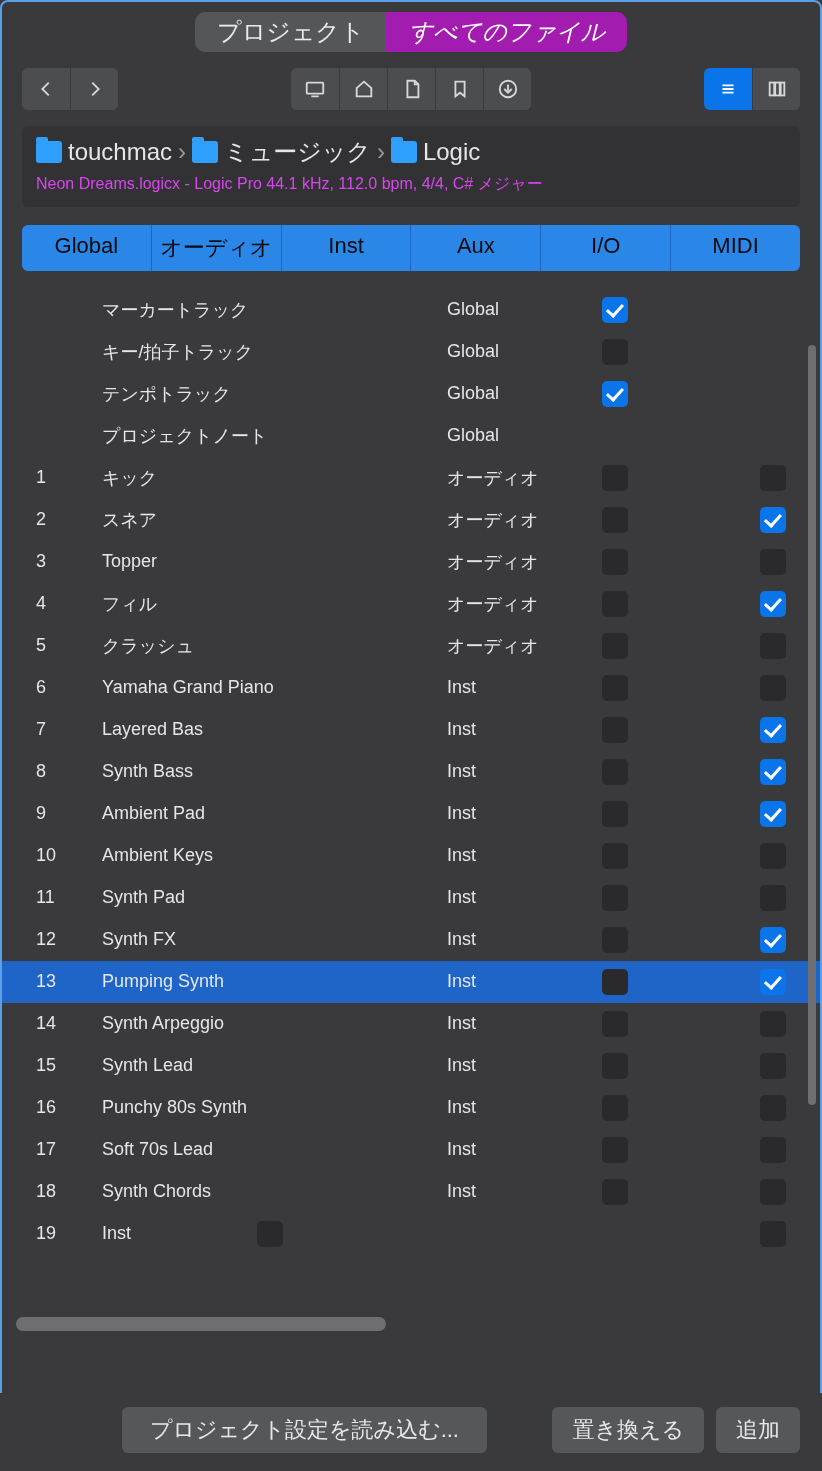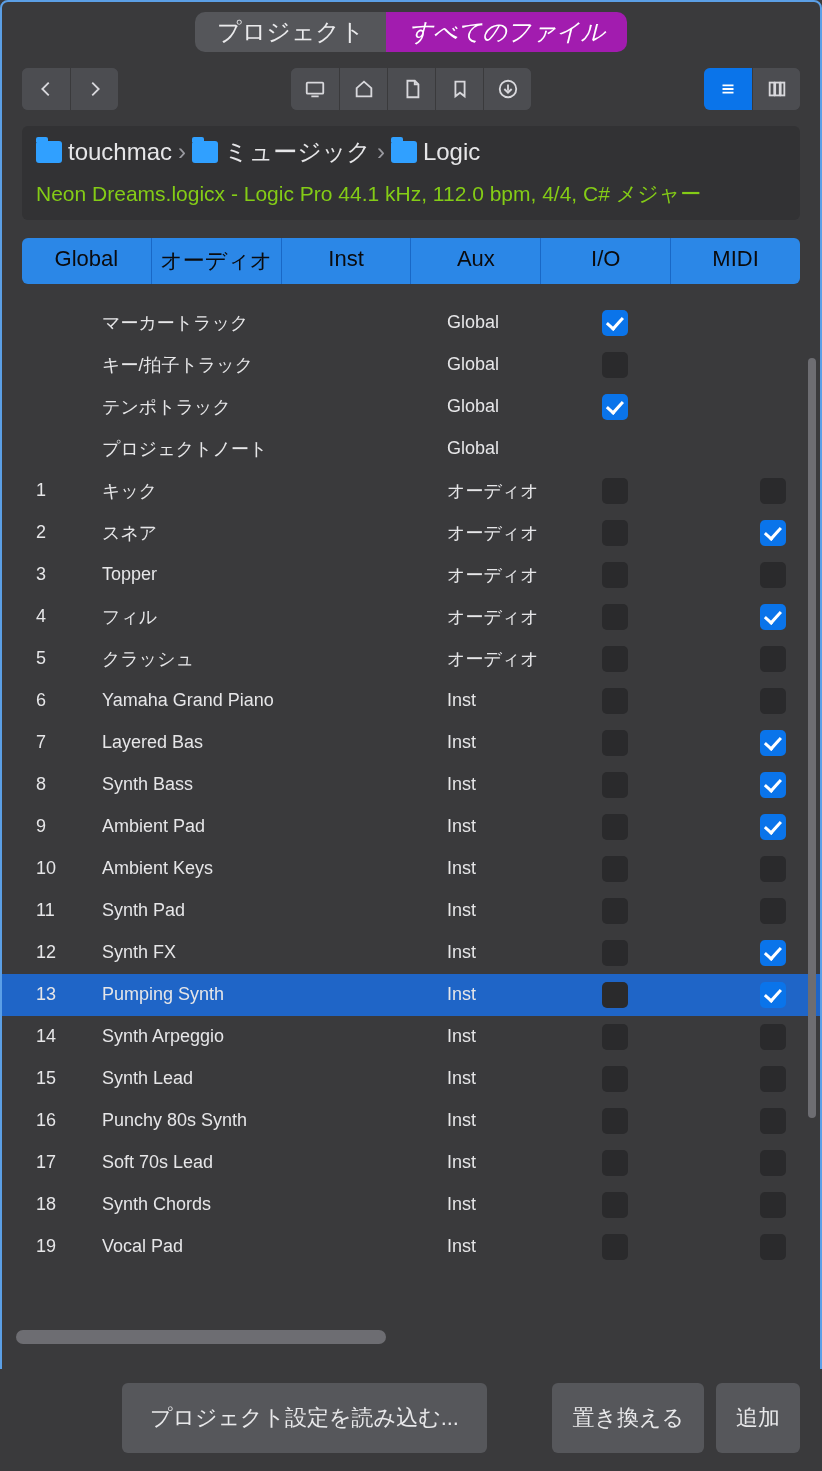--- a/index.html
+++ b/index.html
@@ -93,23 +93,23 @@
   .crumb-icon::before {
     content: "";
     position: absolute;
     top: -4px; left: 0;
     width: 12px; height: 5px;
     background: #30a0ff;
     border-radius: 2px 2px 0 0;
   }
   .crumb-sep { color: #9a9aa0; }
   .proj-info {
-    margin-top: 12px;
-    font-size: 21px;
-    color: #84cc16;
+    margin-top: 6px;
+    font-size: 16px;
+    color: #d946ef;
   }
 
   
   .filter-tabs {
     display: flex;
     margin: 18px 20px 0;
     border-radius: 6px;
     overflow: hidden;
   }
   .filter-tab {
@@ -217,21 +217,21 @@
   }
   .fbtn {
     background: #56575b;
     color: #e8e8ea;
     border: none;
     border-radius: 6px;
     font-size: 22px;
     padding: 8px 20px;
     cursor: pointer;
   }
-  .fbtn.wide { padding: 20px 28px; margin-right: auto; margin-left: 100px; }
+  .fbtn.wide { padding: 8px 28px; margin-right: auto; margin-left: 100px; }
 </style>
 </head>
 <body>
 
 <div class="top-tabs">
   <div class="seg-group">
     <button class="seg">プロジェクト</button>
     <button class="seg active">すべてのファイル</button>
   </div>
 </div>
@@ -552,21 +552,20 @@
         <div class="cell-type">Inst</div>
         <div class="cell-cont">
           <span class="cbox"></span>
         </div>
         <div class="cell-sel">
           <span class="cbox"></span>
         </div>
       </div>
       <div class="trow">
         <div class="cell-num">19</div>
-        <div class="cell-name">Vocal Pad</div>
         <div class="cell-type">Inst</div>
         <div class="cell-cont">
           <span class="cbox"></span>
         </div>
         <div class="cell-sel">
           <span class="cbox"></span>
         </div>
       </div>
     </div>
   <div class="vscroll"></div>

